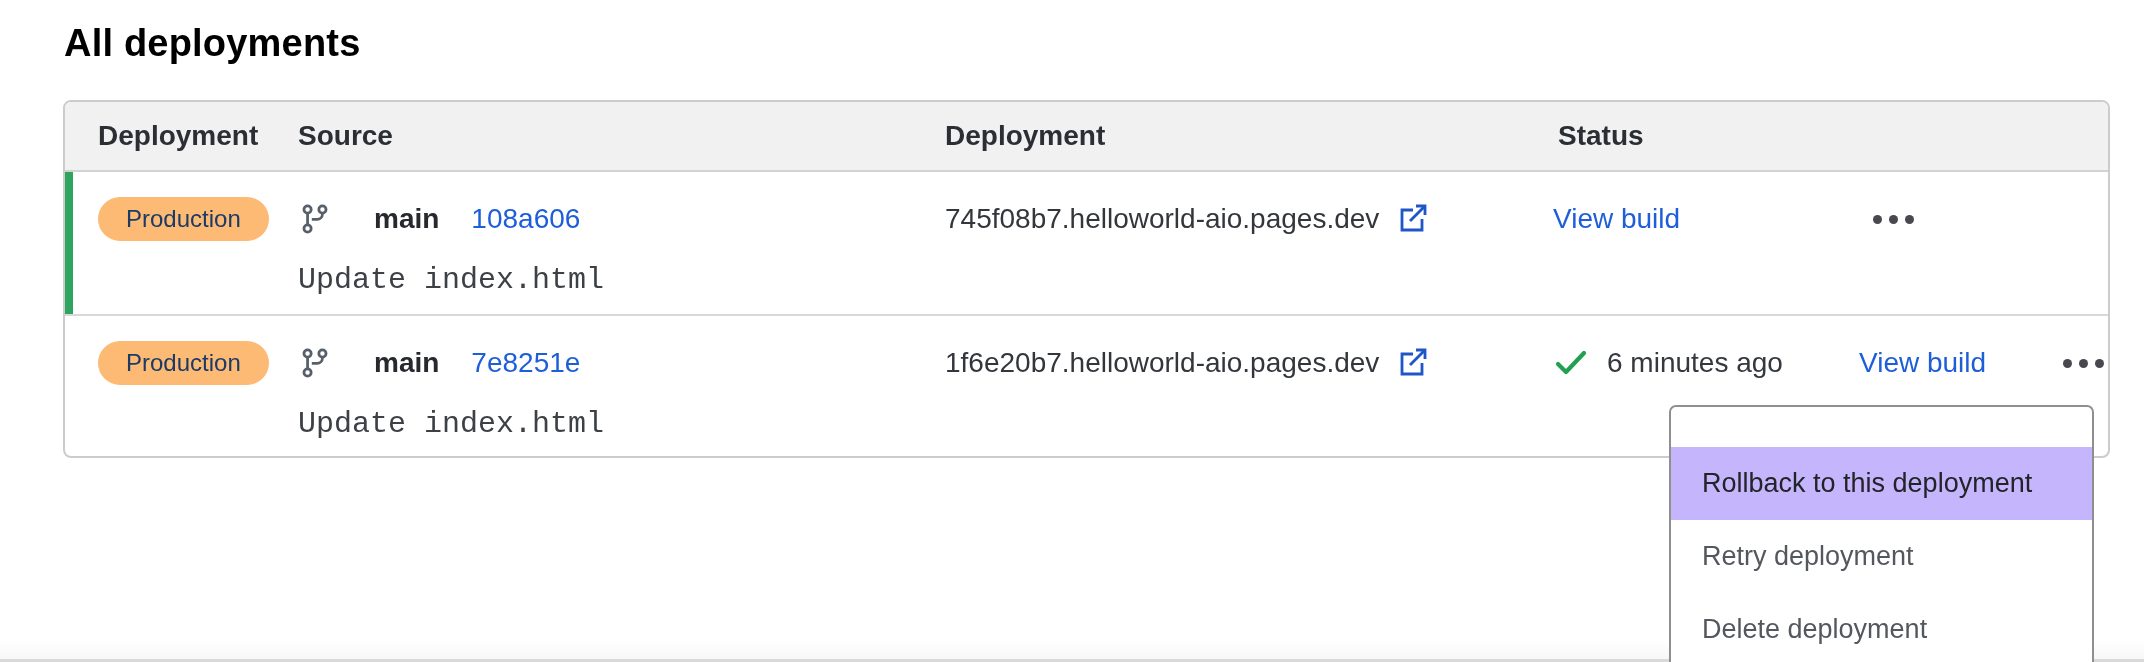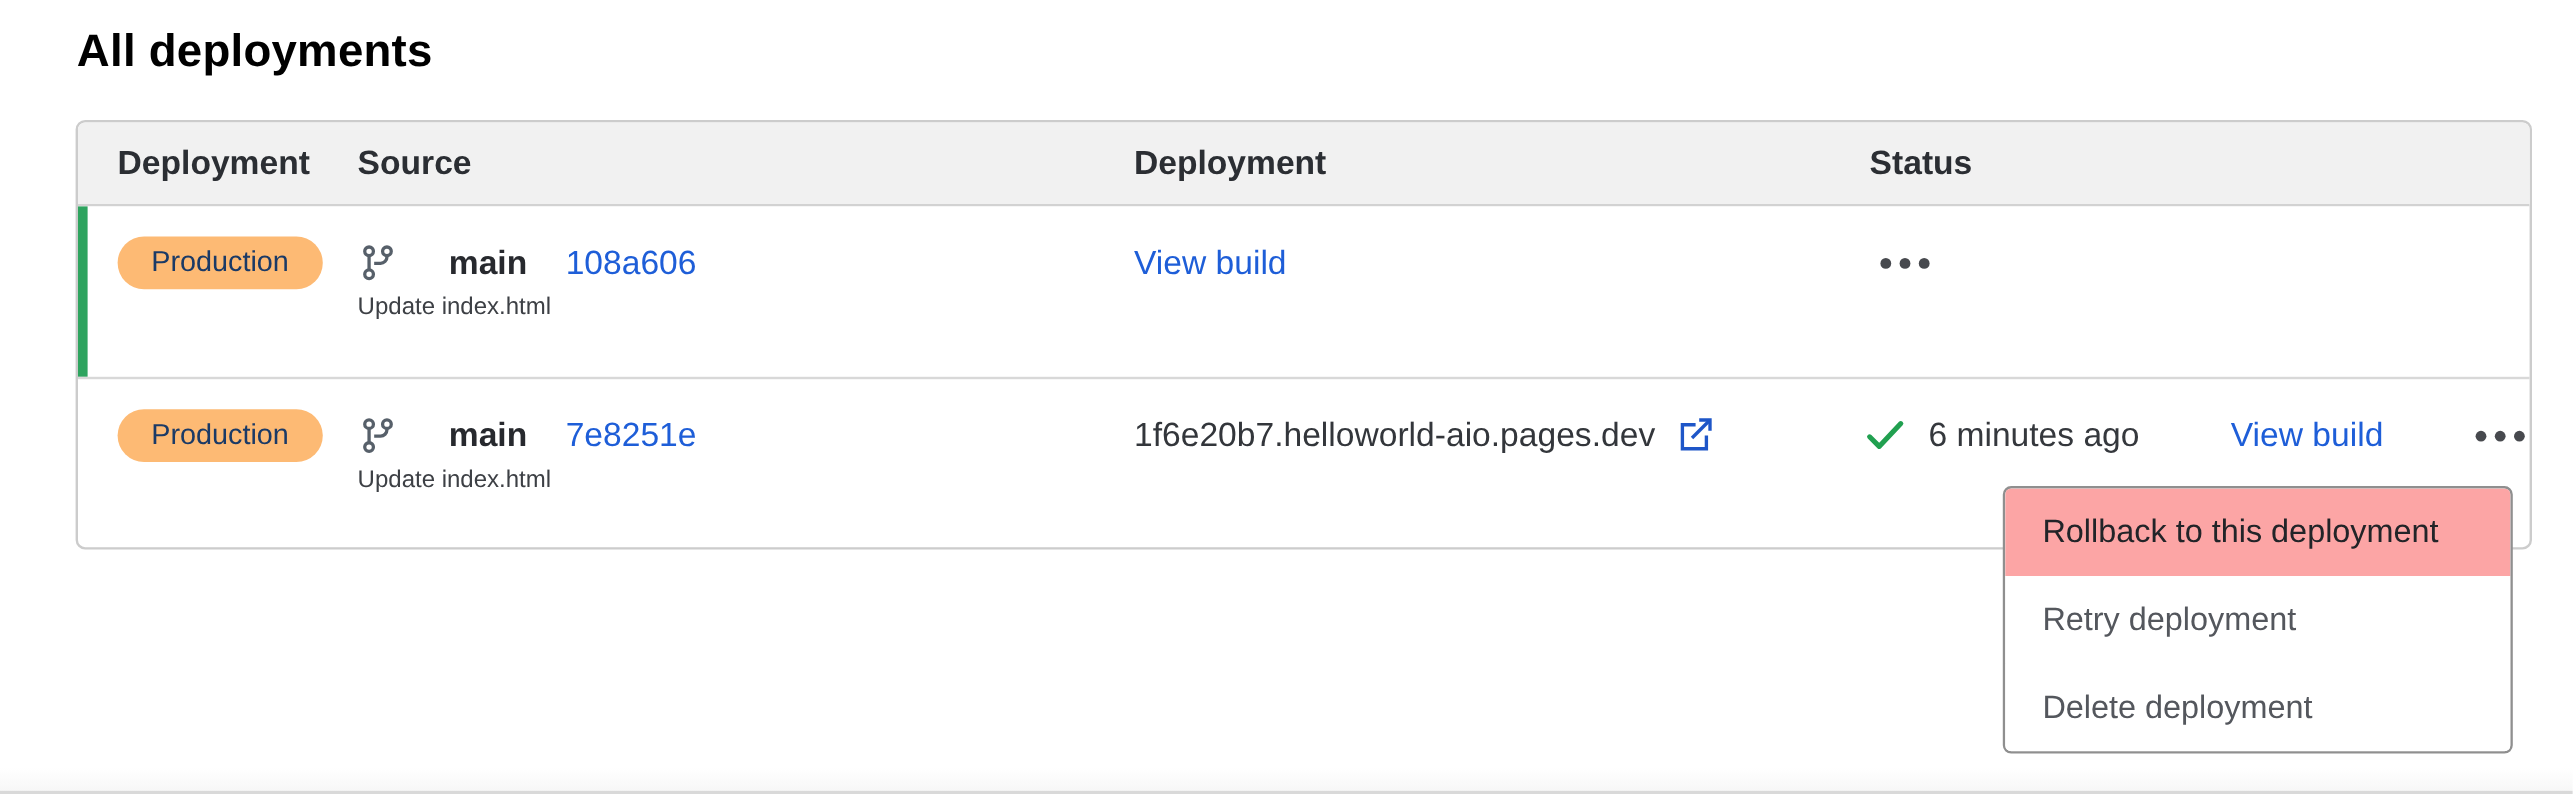--- a/index.html
+++ b/index.html
@@ -78,24 +78,25 @@
 
   .cell-source { flex-direction: column; align-items: flex-start; }
   .branch-icon { margin-right: 18px; display: inline-flex; }
   .branch-name { font-weight: 700; color: #27292e; margin-right: 32px; margin-left: 24px; }
   .commit-link, .view-build-link {
     color: #1e5ed8;
     text-decoration: none;
     cursor: pointer;
   }
   .commit-msg {
-    margin-top: 0;
-    font-size: 20px;
+    margin-top: 24px;
+    font-size: 30px;
     color: #3d4045;
     line-height: 30px;
+    font-family: Liberation Mono, monospace;
   }
 
   .deploy-url { color: #33363b; margin-right: 16px; }
   .external-link { display: inline-flex; cursor: pointer; }
 
   .check-icon { margin-right: 18px; display: inline-flex; }
   .status-time { color: #35383d; }
 
   .more-btn {
     background: none; border: none; cursor: pointer;
@@ -119,22 +120,23 @@
     height: 73px;
     display: flex;
     align-items: center;
     padding-left: 31px;
     font-size: 27px;
     color: #54575d;
     cursor: pointer;
     background: #ffffff;
   }
   .menu-item.highlighted {
-    background: #fca5a5;
+    background: #c4b5fd;
     color: #222428;
+    margin-top: 40px;
   }
 
   
   .bottom-divider {
     position: absolute;
     left: 0; right: 0; top: 640px; height: 22px;
     background: linear-gradient(#ffffff, #f7f7f7);
     border-bottom: 3px solid #d9d9d9;
   }
 </style>
@@ -171,20 +173,32 @@
               <path d="M23 10.4 v1 a5 5 0 0 1 -5 5 H13"></path>
             </svg>
           </span>
           <span class="branch-name">main</span>
           <a class="commit-link">108a606</a>
         </span>
         <span class="commit-msg">Update index.html</span>
       </div>
       <div class="cell">
         <span class="cell-line">
+          <span class="deploy-url">745f08b7.helloworld-aio.pages.dev</span>
+          <a class="external-link">
+            <svg width="34" height="34" viewBox="0 0 34 34" fill="none" stroke="#1e56c8" stroke-width="2.8">
+              <path d="M27 17 v11 H7 V8 h11"></path>
+              <path d="M15 19 L30 4"></path>
+              <path d="M21 4 h9 v9"></path>
+            </svg>
+          </a>
+        </span>
+      </div>
+      <div class="cell">
+        <span class="cell-line">
           <a class="view-build-link">View build</a>
         </span>
       </div>
       <div class="cell">
         <button class="more-btn">
           <span class="dot"></span>
           <span class="dot"></span>
           <span class="dot"></span>
         </button>
       </div>

